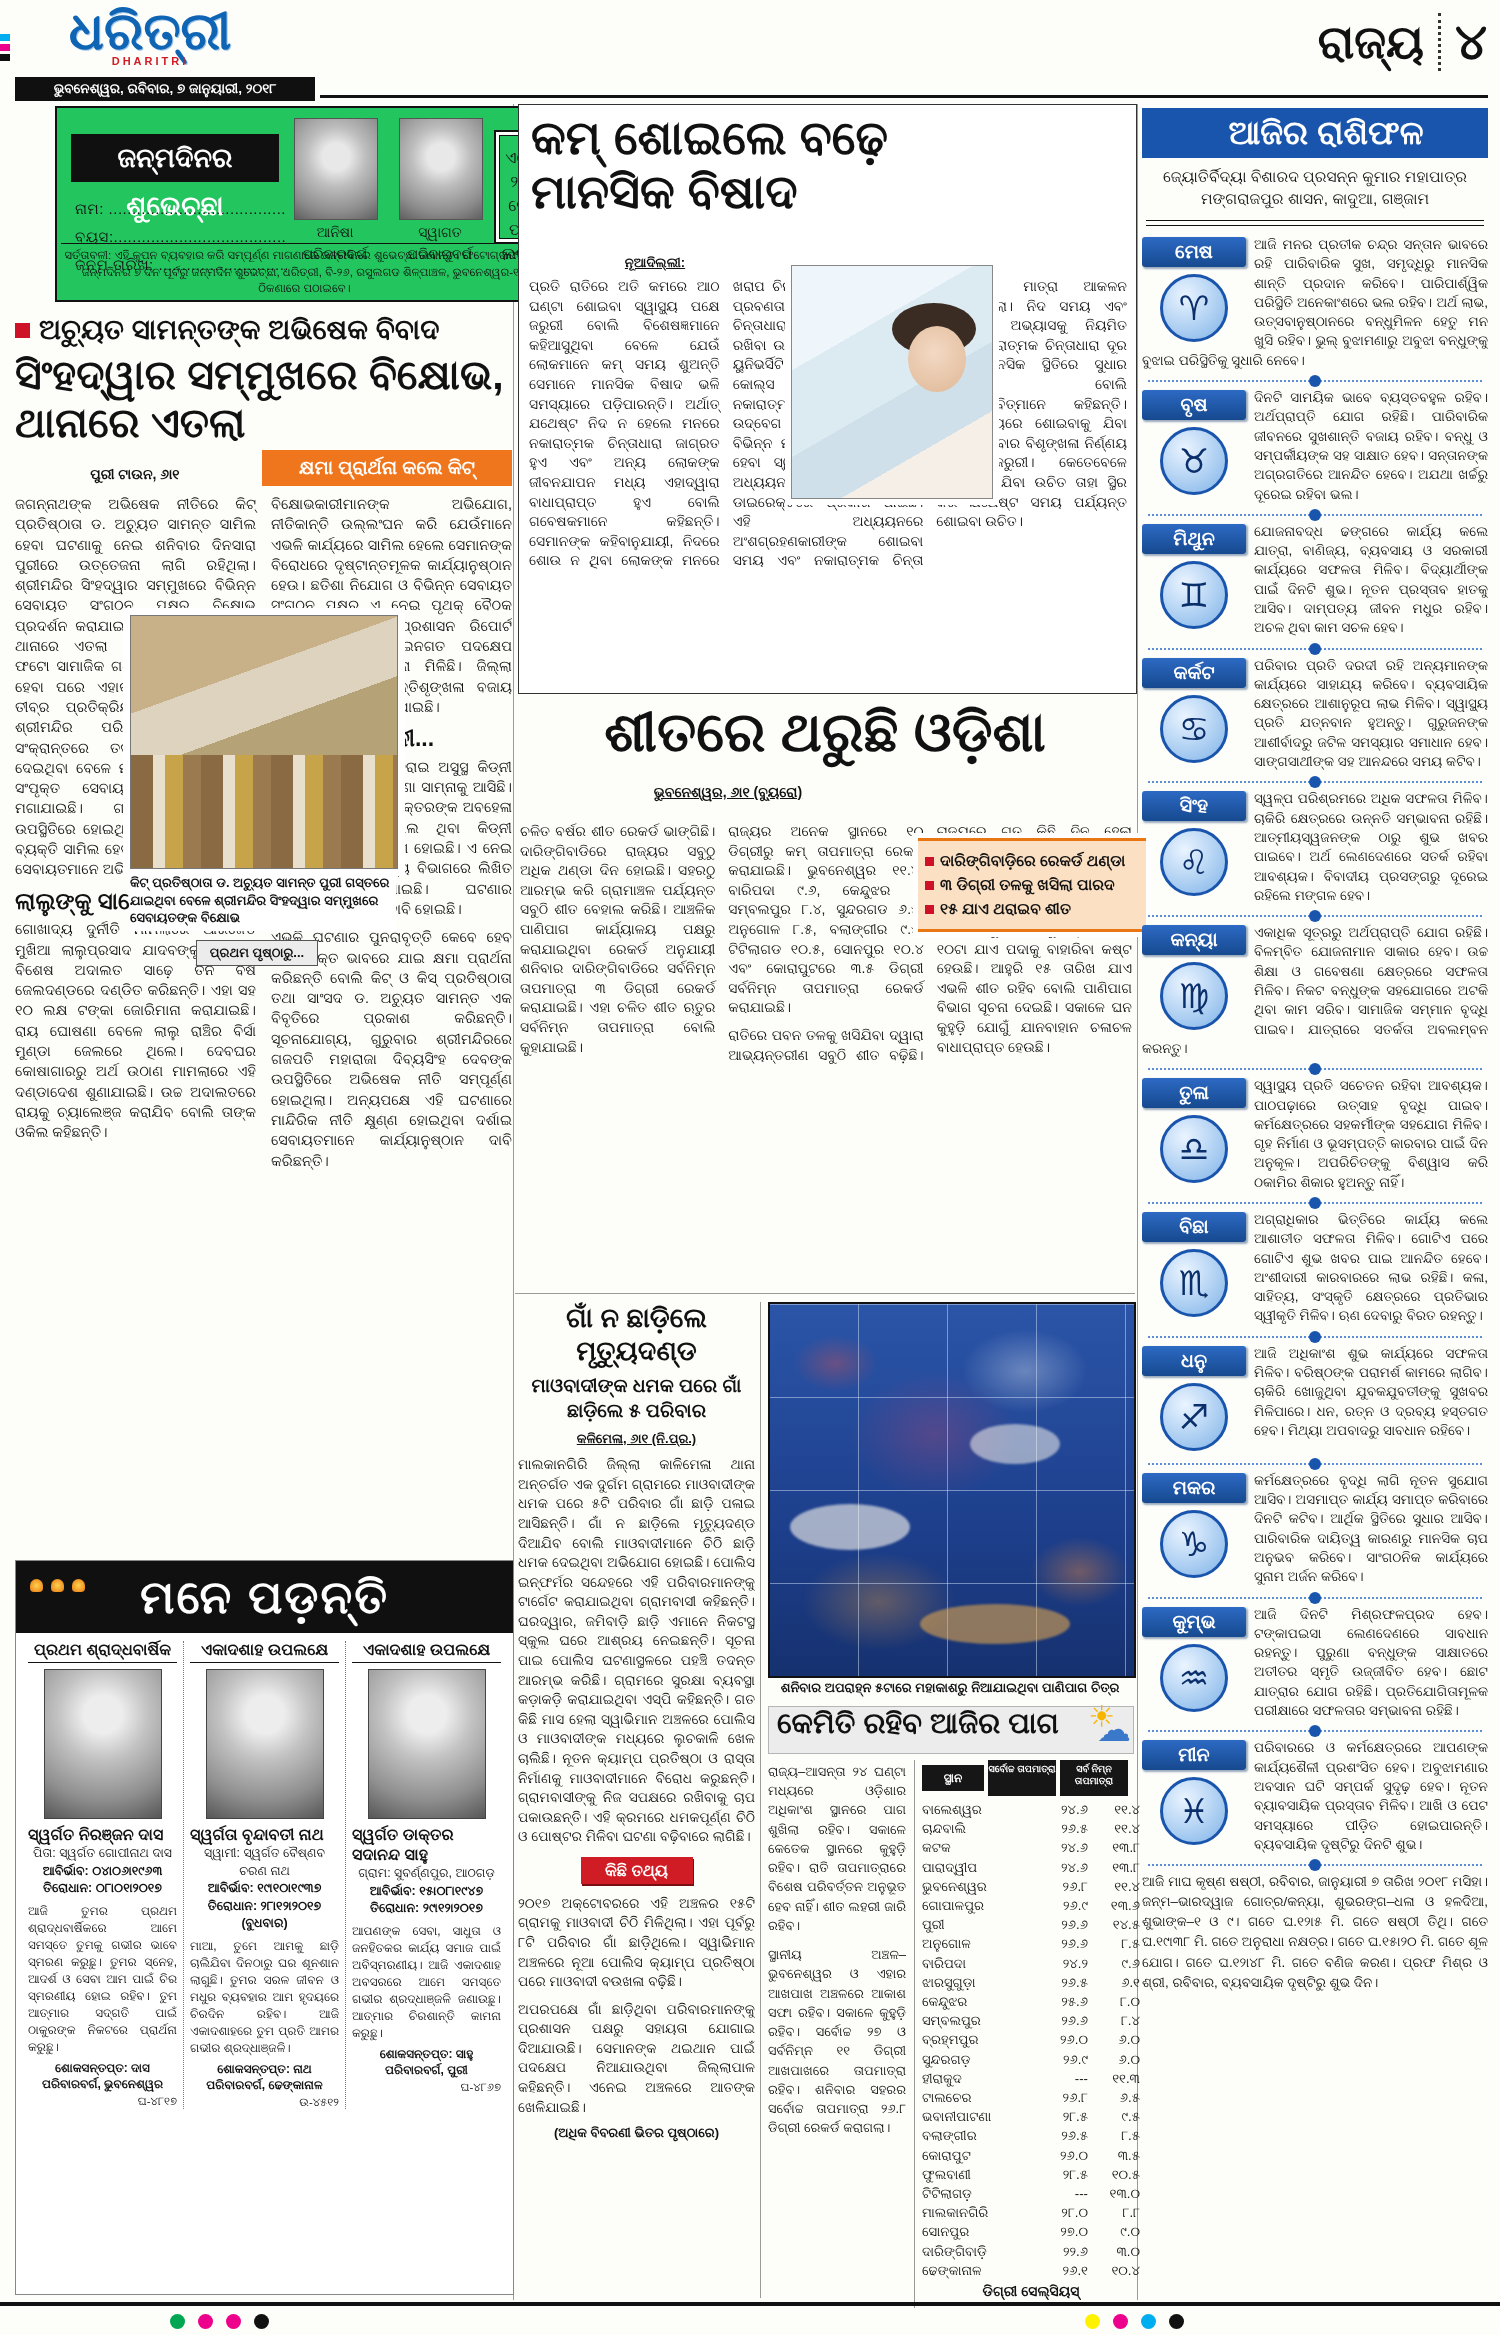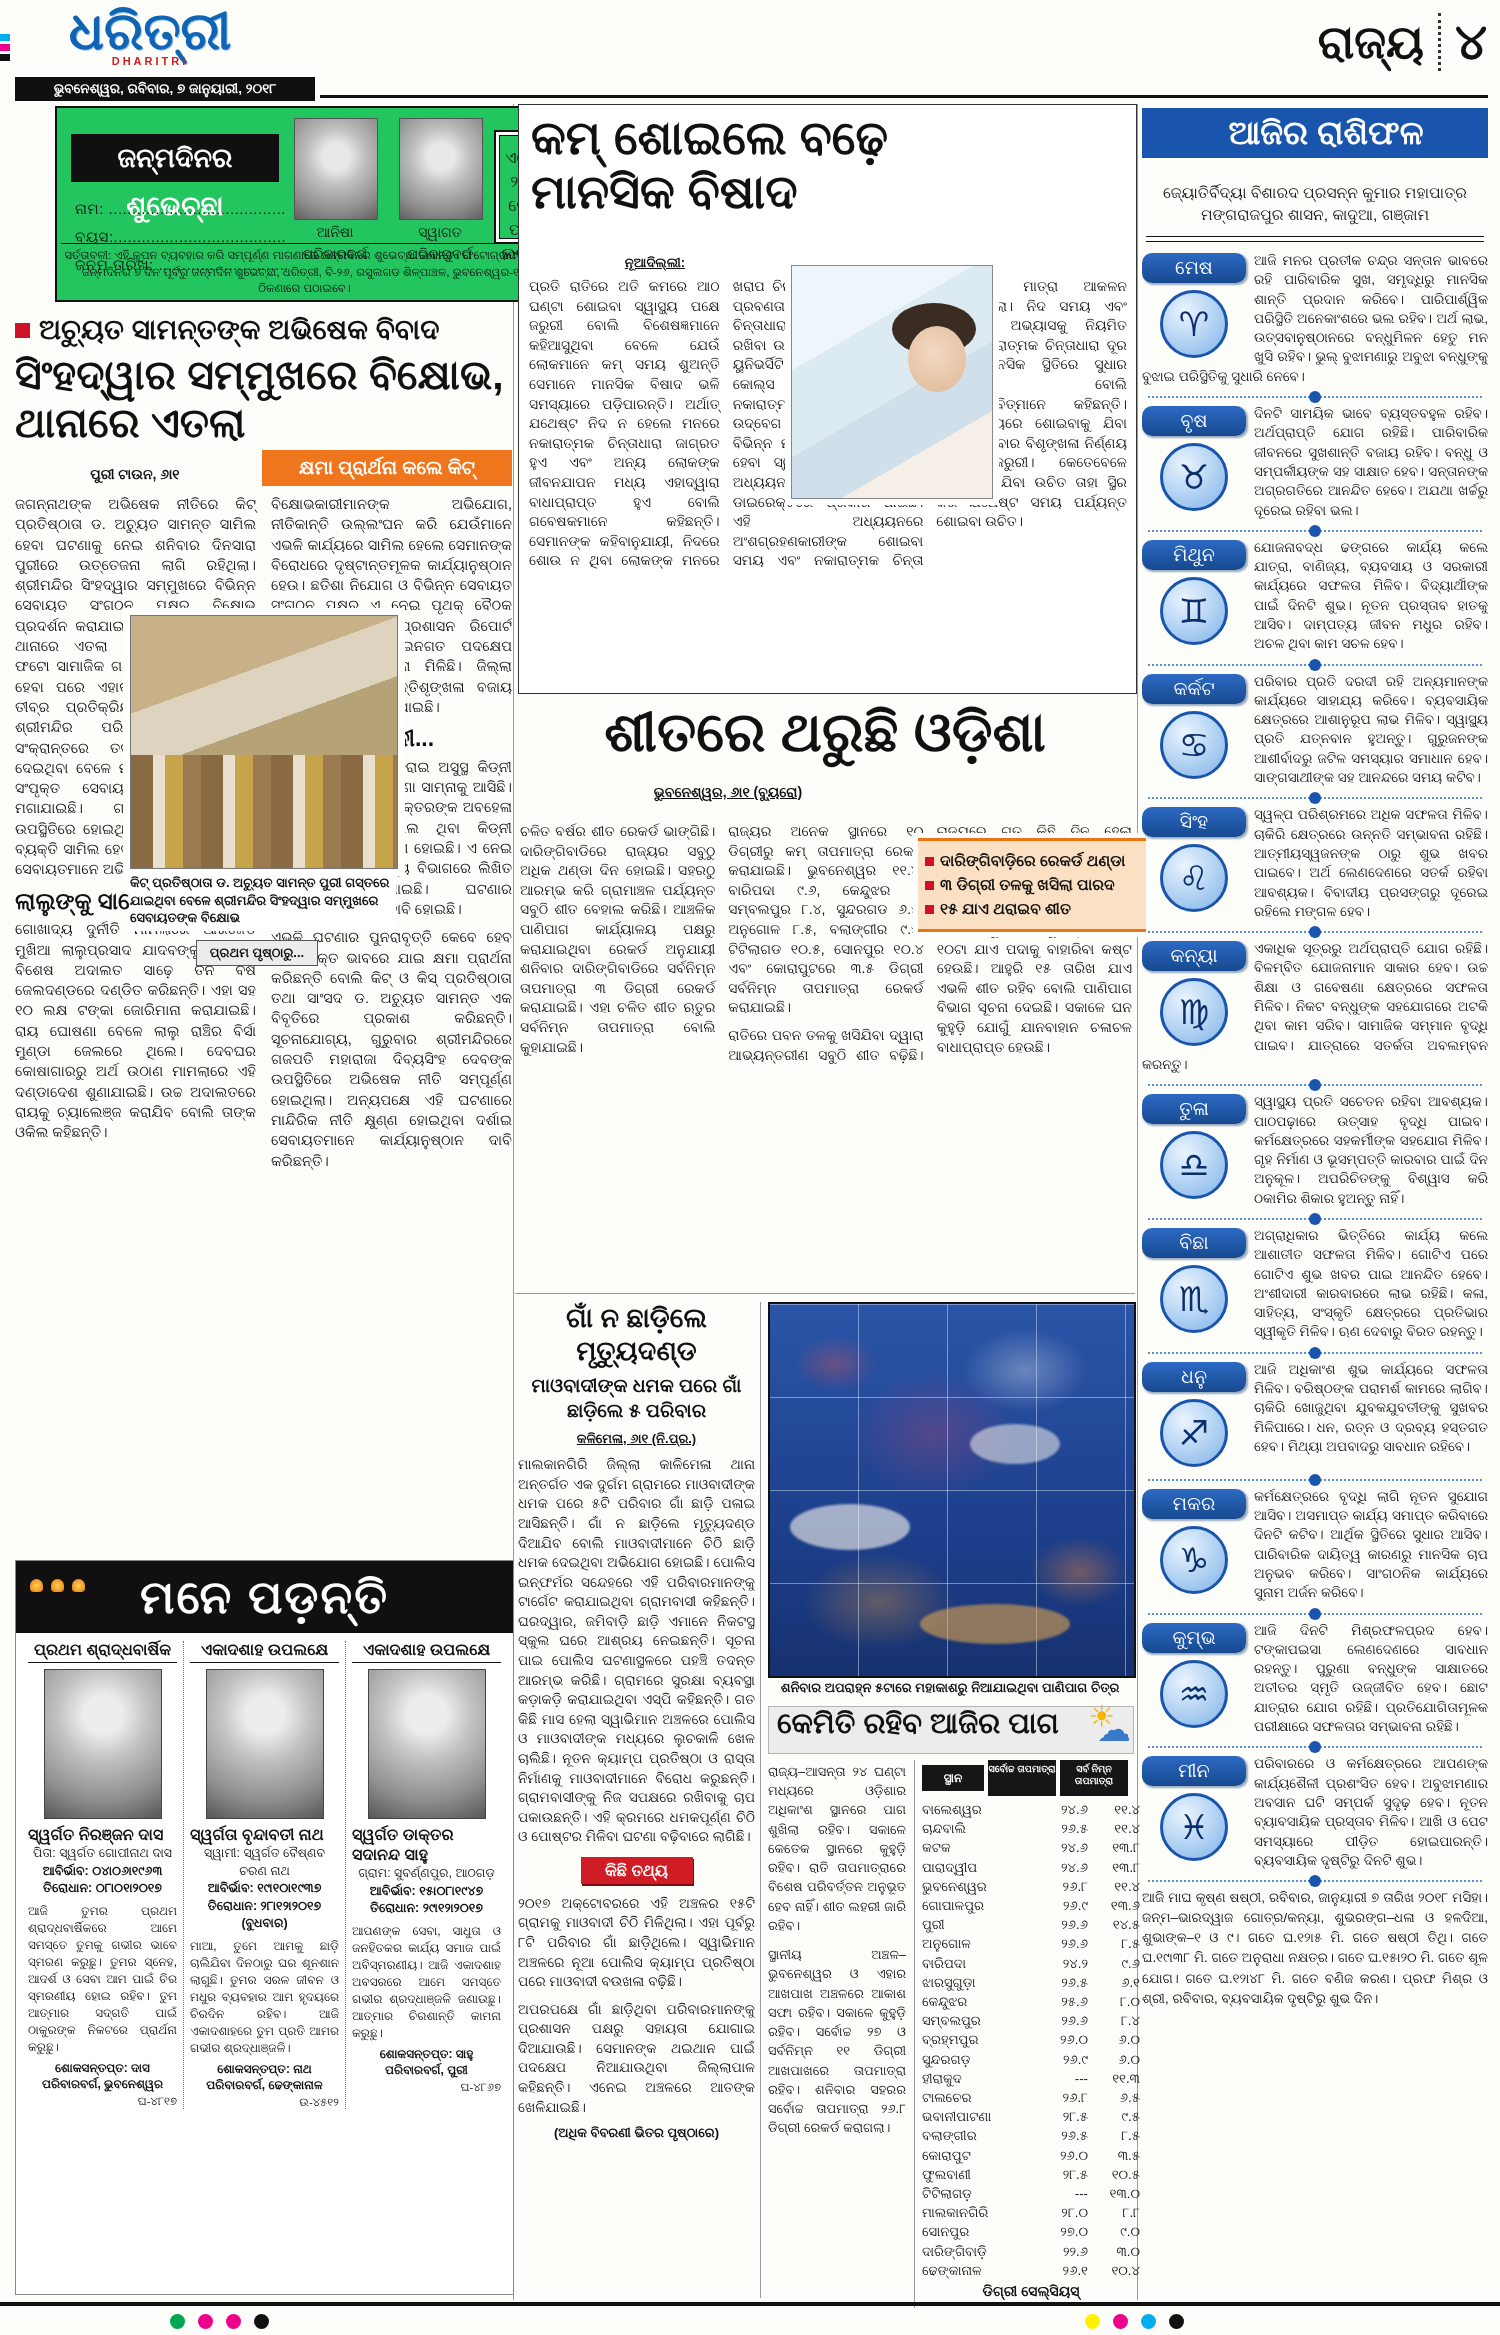--- a/index.html
+++ b/index.html
@@ -146,26 +146,26 @@
   #wt-chip-place{width:62px;font-size:12px;line-height:26px;height:26px;margin-top:5px;}
   .wt-chip-temp{width:68px;font-size:9.5px;line-height:1.25;padding:3px 0;height:30px;}
   .wt-row{display:flex;font-size:13.2px;line-height:19.2px;}
   .wt-place{flex:1;white-space:nowrap;overflow:hidden;}
   .wt-max,.wt-min{width:52px;text-align:right;}
   #wt-foot{font-size:14px;font-weight:bold;text-align:center;margin-top:3px;}
 
   
   #horo{left:1142px;top:108px;width:346px;height:2192px;overflow:hidden;}
   #horo-title{height:50px;background:#1a55ad;color:#fff;font-size:33px;font-weight:bold;text-align:center;line-height:50px;padding-left:22px;}
-  #horo-credit{margin-top:24px;font-size:15.5px;text-align:center;line-height:1.45;}
+  #horo-credit{margin-top:8px;font-size:15.5px;text-align:center;line-height:1.45;}
   #horo-rule{margin:9px 4px;height:4px;border-top:1.5px solid #111;border-bottom:1.5px solid #111;}
   .zentry{overflow:hidden;margin-top:4px;}
   .zleft{float:left;width:104px;margin:2px 8px 2px 0;text-align:center;}
-  .zbadge{background:linear-gradient(#2d6ac4,#16498f);color:#fff;font-size:19px;font-weight:normal;
-          padding:4px 0;border-radius:10px;box-shadow:1.5px 1.5px 2px #9ab;}
+  .zbadge{background:linear-gradient(#2d6ac4,#16498f);color:#fff;font-size:19px;font-weight:bold;
+          padding:4px 0;border-radius:3px;box-shadow:1.5px 1.5px 2px #9ab;}
   .zcircle{width:62px;height:62px;border-radius:50%;border:3px solid #1a55ad;margin:7px auto 0;
            background:radial-gradient(circle at 35% 30%,#eaf4ff,#7fb3e8);
            display:flex;align-items:center;justify-content:center;
            font-family:"DejaVu Sans",sans-serif;font-size:34px;color:#0a2f6b;}
   .ztext{font-size:13.6px;line-height:1.42;text-align:justify;}
   .zsep{clear:both;border-top:2px dotted #5b8ed6;margin:10px 6px 6px 6px;position:relative;}
   .zsep i{position:absolute;left:50%;top:-7px;margin-left:-6px;width:12px;height:12px;border-radius:50%;background:#1a55ad;}
   #horo-foot{font-size:13.4px;line-height:1.5;text-align:justify;margin-top:4px;}
 
   

